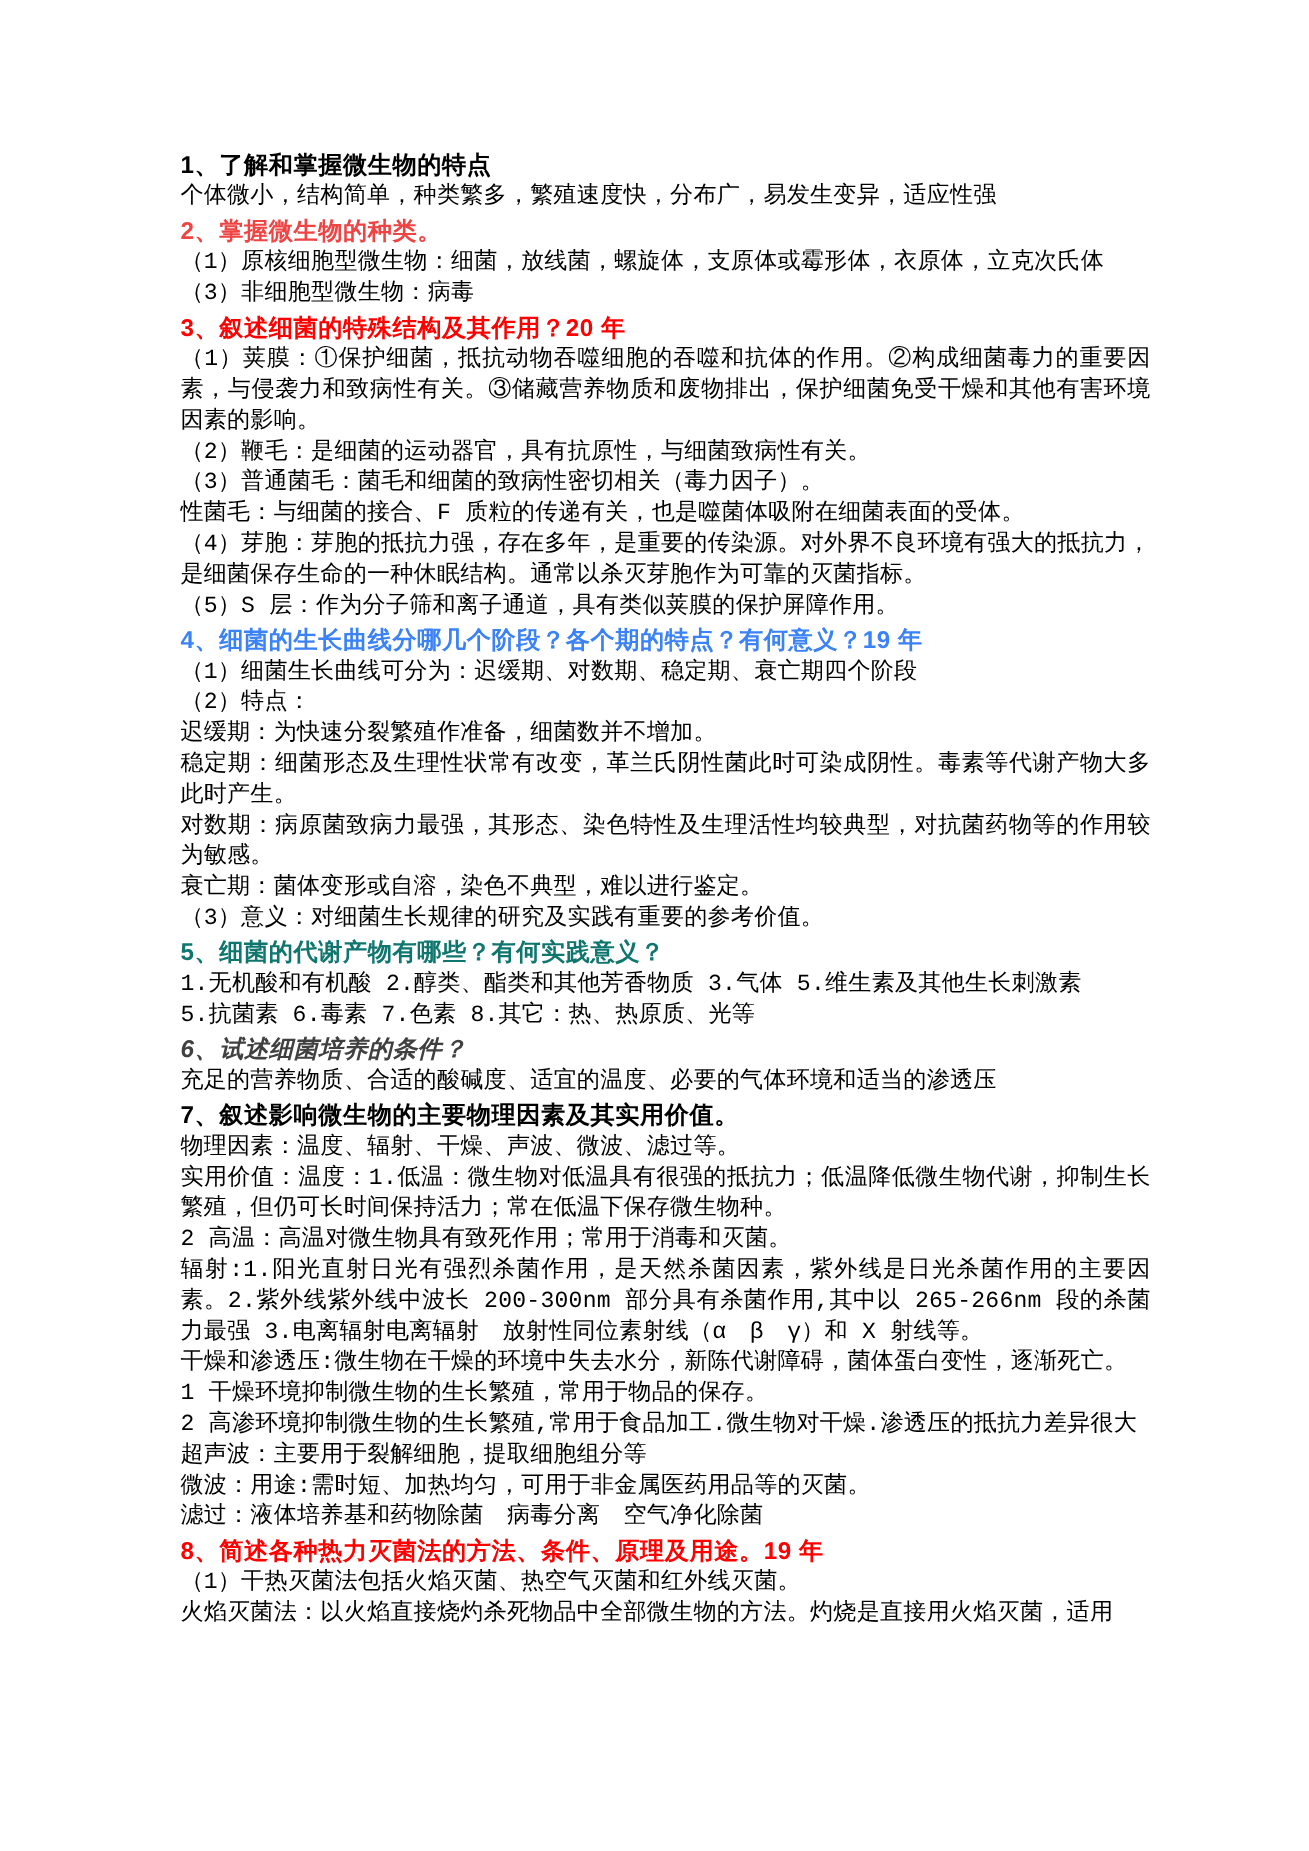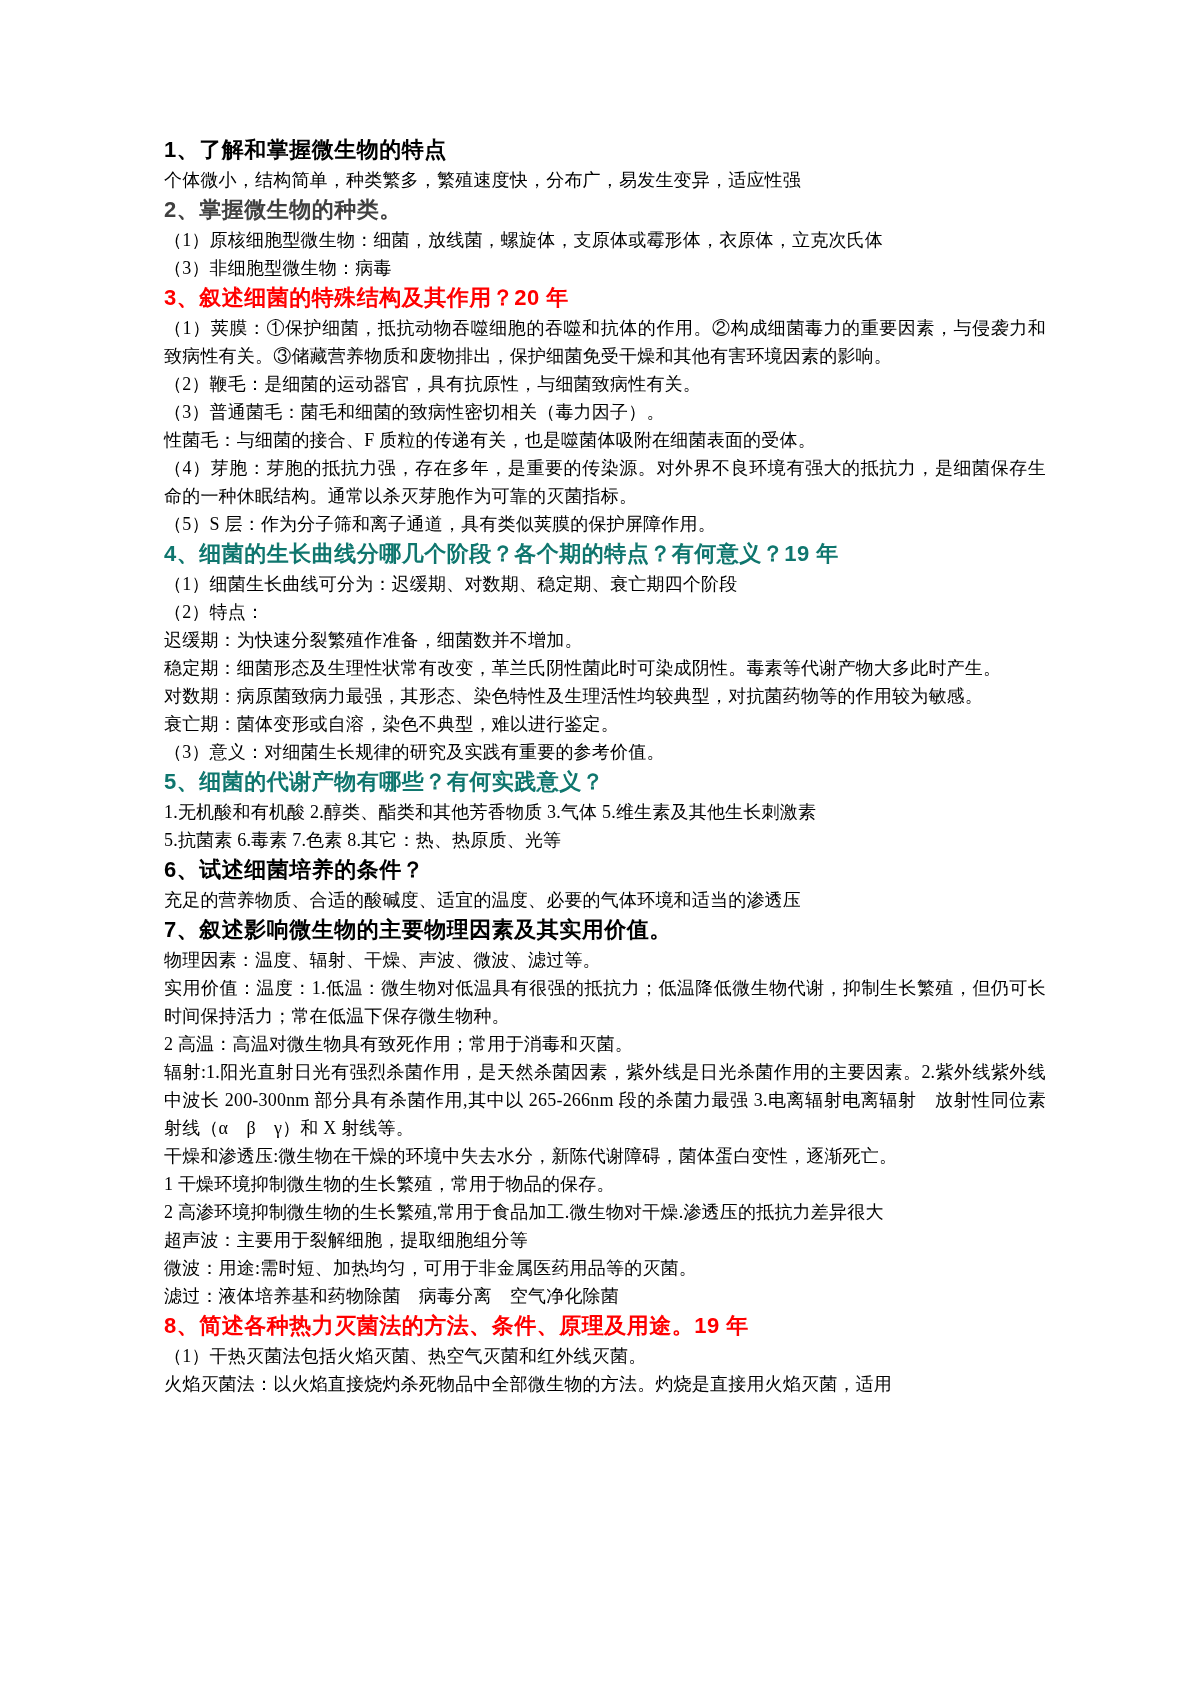--- a/index.html
+++ b/index.html
@@ -27,74 +27,74 @@
     margin: 0;
     font-family: "Liberation Sans", "DejaVu Sans", sans-serif;
     font-weight: bold;
     font-size: 22px;
     line-height: 32px;
     letter-spacing: 0.5px;
     white-space: pre-wrap;
   }
   .qa p {
     margin: 0;
-    font-family: Liberation Serif, serif;
-    font-size: 18px;
+    font-family: Liberation Mono, monospace;
+    font-size: 21px;
     line-height: 28px;
     text-align: justify;
     letter-spacing: 0.2px;
     white-space: pre-wrap;
   }
 </style>
 </head>
 <body>
 
 <div class="page">
   <div class="content">
 
     <div class="qa">
       <h2 style="color: rgb(0, 0, 0);">1、了解和掌握微生物的特点</h2>
       <p>个体微小，结构简单，种类繁多，繁殖速度快，分布广，易发生变异，适应性强</p>
     </div>
 
     <div class="qa">
-      <h2 style="color: #404040;">2、掌握微生物的种类。</h2>
+      <h2 style="color: #ef4444;">2、掌握微生物的种类。</h2>
       <p>（1）原核细胞型微生物：细菌，放线菌，螺旋体，支原体或霉形体，衣原体，立克次氏体</p>
       <p>（3）非细胞型微生物：病毒</p>
     </div>
 
     <div class="qa">
       <h2 style="color: rgb(255, 0, 0);">3、叙述细菌的特殊结构及其作用？20 年</h2>
       <p>（1）荚膜：①保护细菌，抵抗动物吞噬细胞的吞噬和抗体的作用。②构成细菌毒力的重要因素，与侵袭力和致病性有关。③储藏营养物质和废物排出，保护细菌免受干燥和其他有害环境因素的影响。</p>
       <p>（2）鞭毛：是细菌的运动器官，具有抗原性，与细菌致病性有关。</p>
       <p>（3）普通菌毛：菌毛和细菌的致病性密切相关（毒力因子）。</p>
       <p>性菌毛：与细菌的接合、F 质粒的传递有关，也是噬菌体吸附在细菌表面的受体。</p>
       <p>（4）芽胞：芽胞的抵抗力强，存在多年，是重要的传染源。对外界不良环境有强大的抵抗力，是细菌保存生命的一种休眠结构。通常以杀灭芽胞作为可靠的灭菌指标。</p>
       <p>（5）S 层：作为分子筛和离子通道，具有类似荚膜的保护屏障作用。</p>
     </div>
 
     <div class="qa">
-      <h2 style="color: #0f766e;">4、细菌的生长曲线分哪几个阶段？各个期的特点？有何意义？19 年</h2>
+      <h2 style="color: #3b82f6;">4、细菌的生长曲线分哪几个阶段？各个期的特点？有何意义？19 年</h2>
       <p>（1）细菌生长曲线可分为：迟缓期、对数期、稳定期、衰亡期四个阶段</p>
       <p>（2）特点：</p>
       <p>迟缓期：为快速分裂繁殖作准备，细菌数并不增加。</p>
       <p>稳定期：细菌形态及生理性状常有改变，革兰氏阴性菌此时可染成阴性。毒素等代谢产物大多此时产生。</p>
       <p>对数期：病原菌致病力最强，其形态、染色特性及生理活性均较典型，对抗菌药物等的作用较为敏感。</p>
       <p>衰亡期：菌体变形或自溶，染色不典型，难以进行鉴定。</p>
       <p>（3）意义：对细菌生长规律的研究及实践有重要的参考价值。</p>
     </div>
 
     <div class="qa">
       <h2 style="color: #0f766e;">5、细菌的代谢产物有哪些？有何实践意义？</h2>
       <p>1.无机酸和有机酸 2.醇类、酯类和其他芳香物质 3.气体 5.维生素及其他生长刺激素</p>
       <p>5.抗菌素 6.毒素 7.色素 8.其它：热、热原质、光等</p>
     </div>
 
     <div class="qa">
-      <h2 style="color: #000000;">6、试述细菌培养的条件？</h2>
+      <h2 style="color: #404040; font-style: italic;">6、试述细菌培养的条件？</h2>
       <p>充足的营养物质、合适的酸碱度、适宜的温度、必要的气体环境和适当的渗透压</p>
     </div>
 
     <div class="qa">
       <h2 style="color: rgb(0, 0, 0);">7、叙述影响微生物的主要物理因素及其实用价值。</h2>
       <p>物理因素：温度、辐射、干燥、声波、微波、滤过等。</p>
       <p>实用价值：温度：1.低温：微生物对低温具有很强的抵抗力；低温降低微生物代谢，抑制生长繁殖，但仍可长时间保持活力；常在低温下保存微生物种。</p>
       <p>2 高温：高温对微生物具有致死作用；常用于消毒和灭菌。</p>
       <p>辐射:1.阳光直射日光有强烈杀菌作用，是天然杀菌因素，紫外线是日光杀菌作用的主要因素。2.紫外线紫外线中波长 200-300nm 部分具有杀菌作用,其中以 265-266nm 段的杀菌力最强 3.电离辐射电离辐射　放射性同位素射线（α　β　γ）和 X 射线等。</p>
       <p>干燥和渗透压:微生物在干燥的环境中失去水分，新陈代谢障碍，菌体蛋白变性，逐渐死亡。</p>

